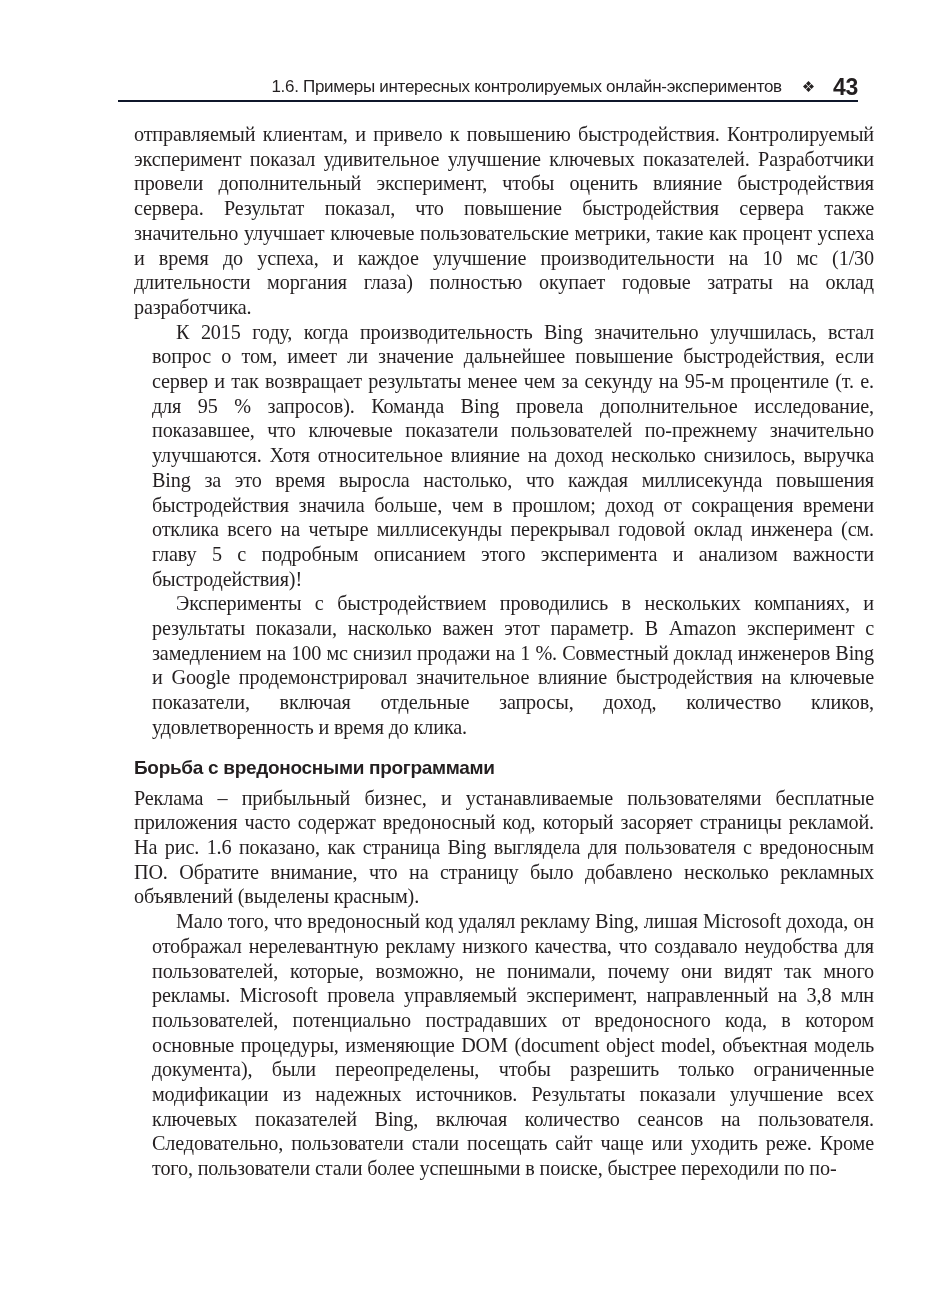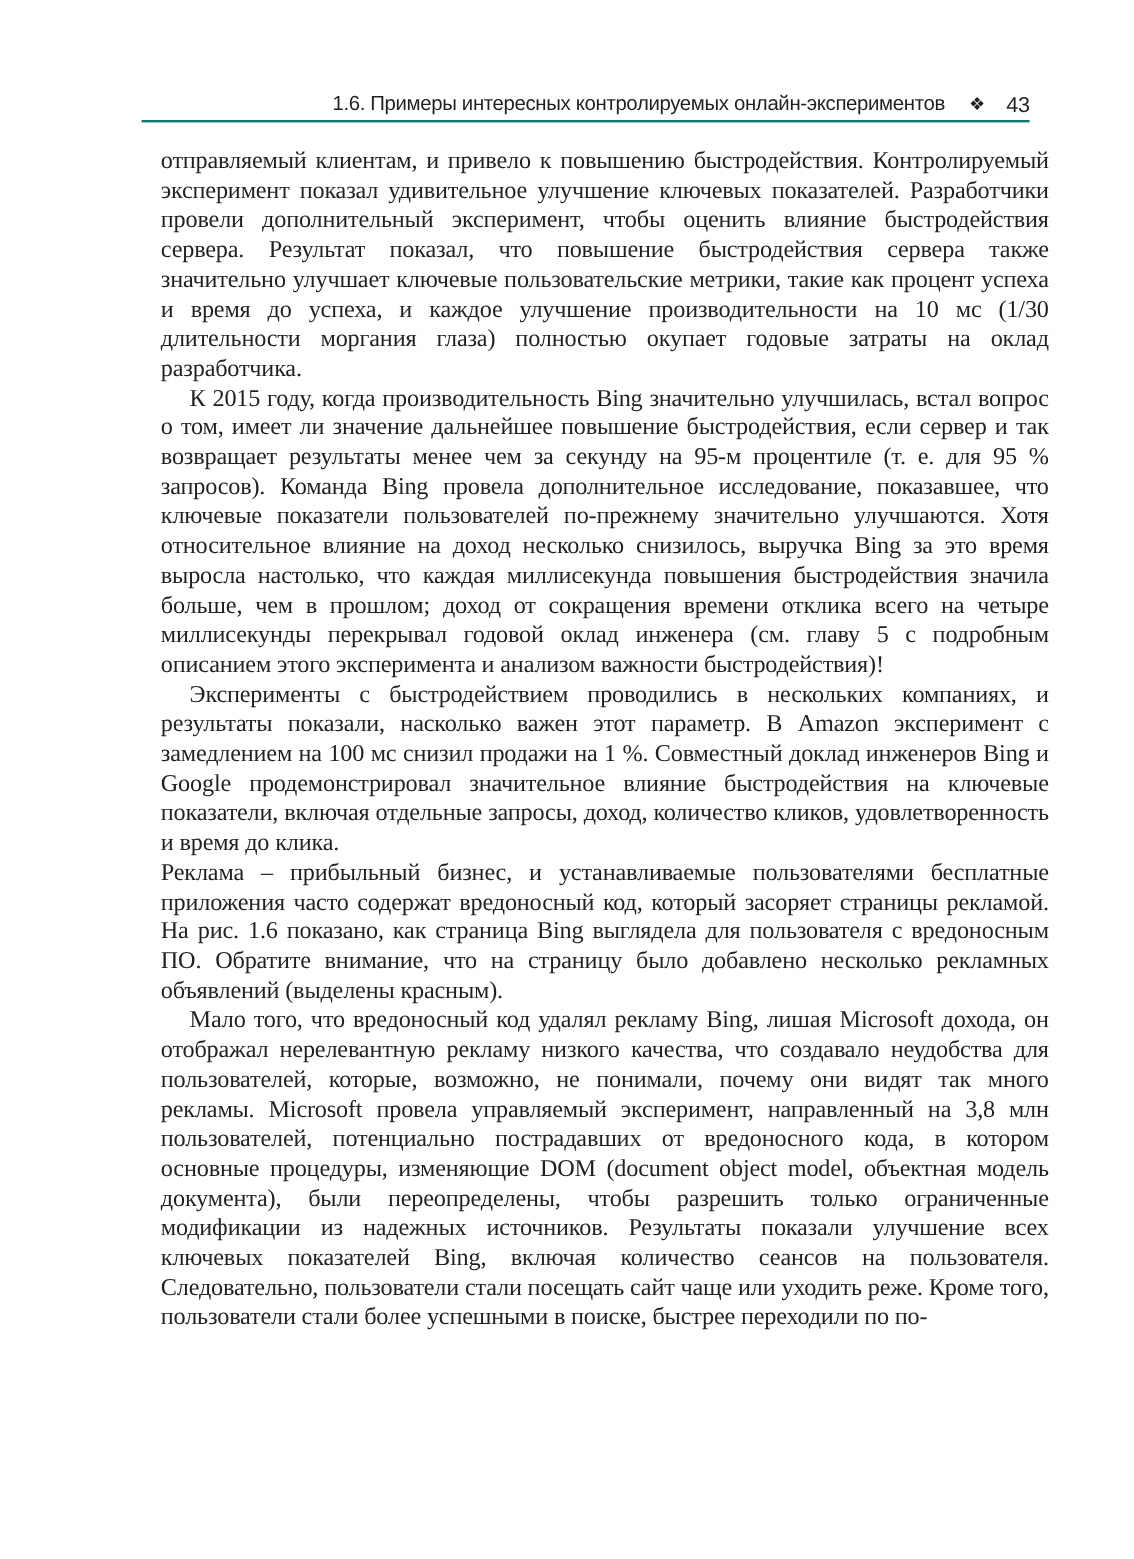--- a/index.html
+++ b/index.html
@@ -3,52 +3,53 @@
 <meta charset="utf-8">
 <style>
   html, body { margin: 0; padding: 0; background: #ffffff; }
   body { width: 945px; height: 1299px; position: relative; overflow: hidden; }
   .page {
     position: absolute; left: 118px; top: 0; width: 740px;
     color: #231f20;
   }
   .running-head {
     position: absolute; top: 74px; left: 0; width: 740px; height: 26px;
-    border-bottom: 2px solid #0f766e;
+    border-bottom: 2px solid #0f172a;
     font-family: "Liberation Sans", sans-serif;
     font-size: 17px; color: #231f20;
     display: flex; justify-content: flex-end; align-items: center;
     letter-spacing: -0.3px;
   }
   .running-head .sep { margin: 0 18px 0 20px; font-size: 15px; }
-  .running-head .pnum { font-weight: normal; font-size: 18px; }
+  .running-head .pnum { font-weight: bold; font-size: 23px; }
   .body {
     position: absolute; top: 122px; left: 16px; width: 740px;
     font-family: "Liberation Serif", serif;
     font-size: 20.2px; line-height: 24.7px;
     text-align: justify; letter-spacing: -0.15px;
   }
   .body p { margin: 0; text-indent: 0; }
-  .body p.indent { text-indent: 24px; }
+  .body p.indent { text-indent: 24px; margin-left: 18px; }
   .body h3 {
     font-family: "Liberation Sans", sans-serif;
     font-weight: bold; font-size: 19px; line-height: 24px;
     margin: 16px 0 6px 0; letter-spacing: -0.3px;
   }
 </style>
 </head>
 <body>
 
 <div class="page">
   <div class="running-head">
     <span>1.6. Примеры интересных контролируемых онлайн-экспериментов</span>
     <span class="sep">❖</span>
     <span class="pnum">43</span>
   </div>
 
   <div class="body">
     <p>отправляемый клиентам, и привело к повышению быстродействия. Контролируемый эксперимент показал удивительное улучшение ключевых показателей. Разработчики провели дополнительный эксперимент, чтобы оценить влияние быстродействия сервера. Результат показал, что повышение быстродействия сервера также значительно улучшает ключевые пользовательские метрики, такие как процент успеха и время до успеха, и каждое улучшение производительности на 10 мс (1/30 длительности моргания глаза) полностью окупает годовые затраты на оклад разработчика.</p>
     <p class="indent">К 2015 году, когда производительность Bing значительно улучшилась, встал вопрос о том, имеет ли значение дальнейшее повышение быстродействия, если сервер и так возвращает результаты менее чем за секунду на 95-м процентиле (т. е. для 95 % запросов). Команда Bing провела дополнительное исследование, показавшее, что ключевые показатели пользователей по-прежнему значительно улучшаются. Хотя относительное влияние на доход несколько снизилось, выручка Bing за это время выросла настолько, что каждая миллисекунда повышения быстродействия значила больше, чем в прошлом; доход от сокращения времени отклика всего на четыре миллисекунды перекрывал годовой оклад инженера (см. главу 5 с подробным описанием этого эксперимента и анализом важности быстродействия)!</p>
     <p class="indent">Эксперименты с быстродействием проводились в нескольких компаниях, и результаты показали, насколько важен этот параметр. В Amazon эксперимент с замедлением на 100 мс снизил продажи на 1 %. Совместный доклад инженеров Bing и Google продемонстрировал значительное влияние быстродействия на ключевые показатели, включая отдельные запросы, доход, количество кликов, удовлетворенность и время до клика.</p>
+    <h3>Борьба с вредоносными программами</h3>
     <p>Реклама – прибыльный бизнес, и устанавливаемые пользователями бесплатные приложения часто содержат вредоносный код, который засоряет страницы рекламой. На рис. 1.6 показано, как страница Bing выглядела для пользователя с вредоносным ПО. Обратите внимание, что на страницу было добавлено несколько рекламных объявлений (выделены красным).</p>
     <p class="indent">Мало того, что вредоносный код удалял рекламу Bing, лишая Microsoft дохода, он отображал нерелевантную рекламу низкого качества, что создавало неудобства для пользователей, которые, возможно, не понимали, почему они видят так много рекламы. Microsoft провела управляемый эксперимент, направленный на 3,8 млн пользователей, потенциально пострадавших от вредоносного кода, в котором основные процедуры, изменяющие DOM (document object model, объектная модель документа), были переопределены, чтобы разрешить только ограниченные модификации из надежных источников. Результаты показали улучшение всех ключевых показателей Bing, включая количество сеансов на пользователя. Следовательно, пользователи стали посещать сайт чаще или уходить реже. Кроме того, пользователи стали более успешными в поиске, быстрее переходили по по-</p>
   </div>
 </div>
 
 </body></html>

